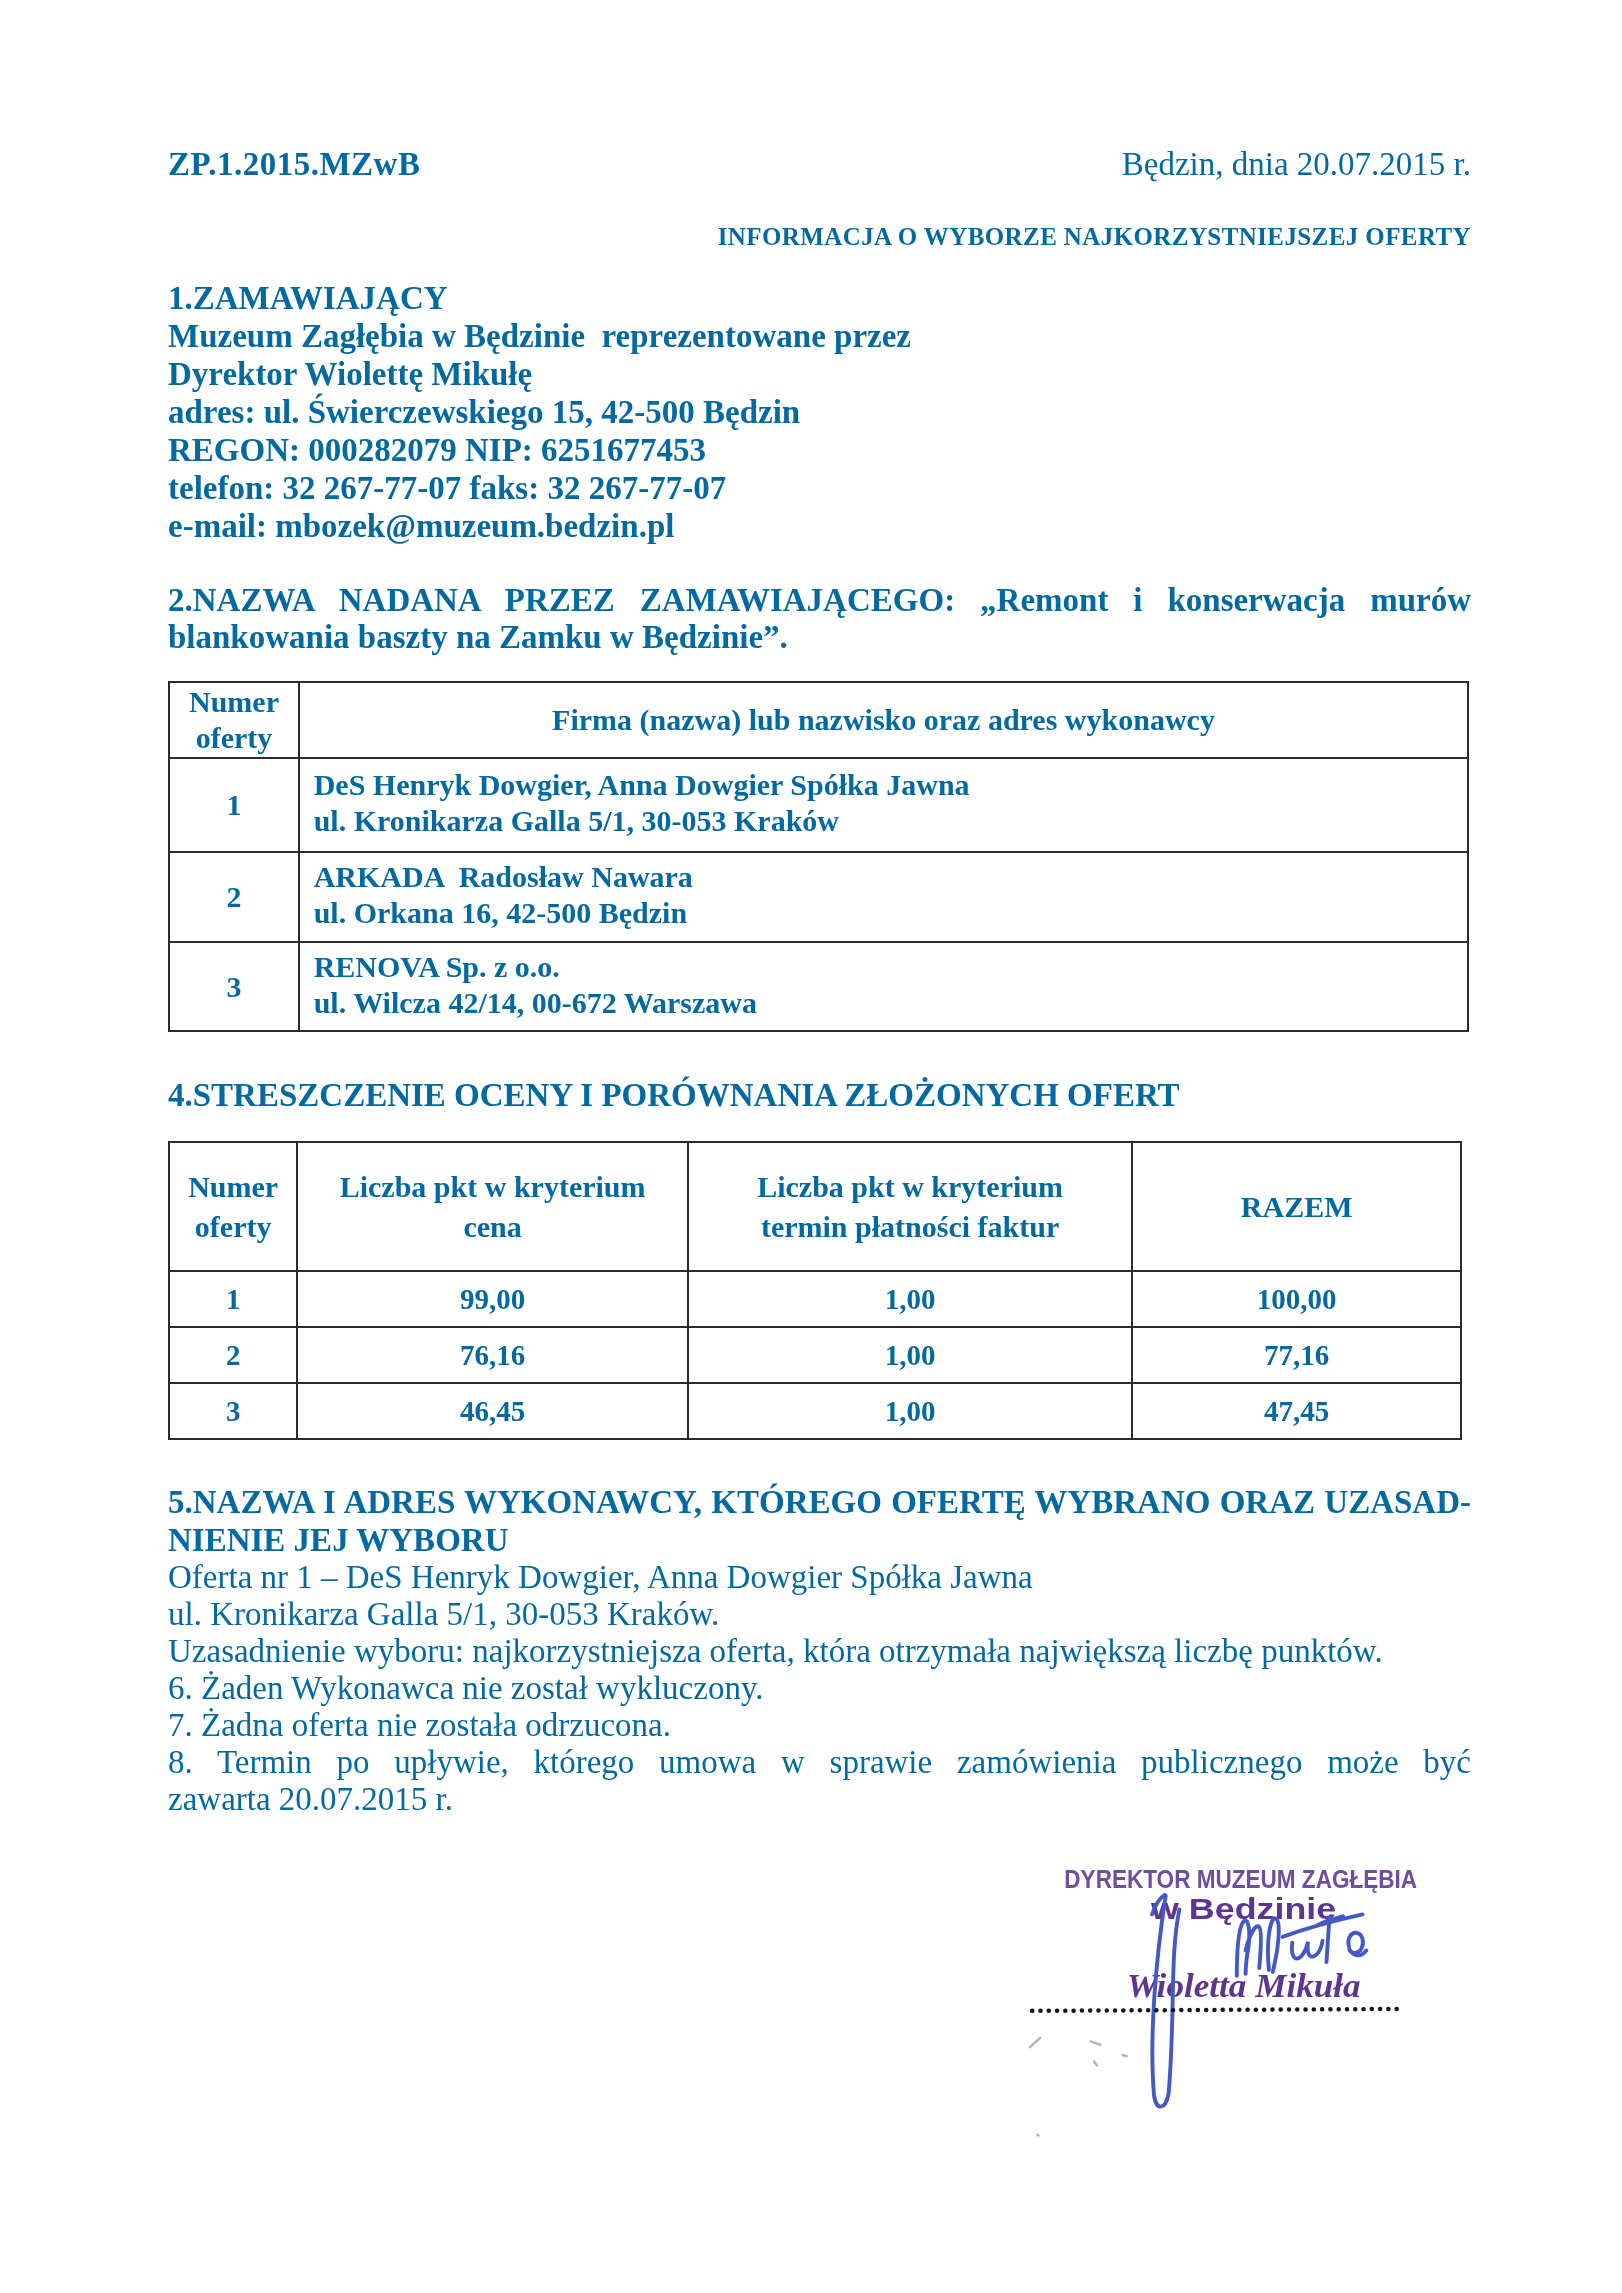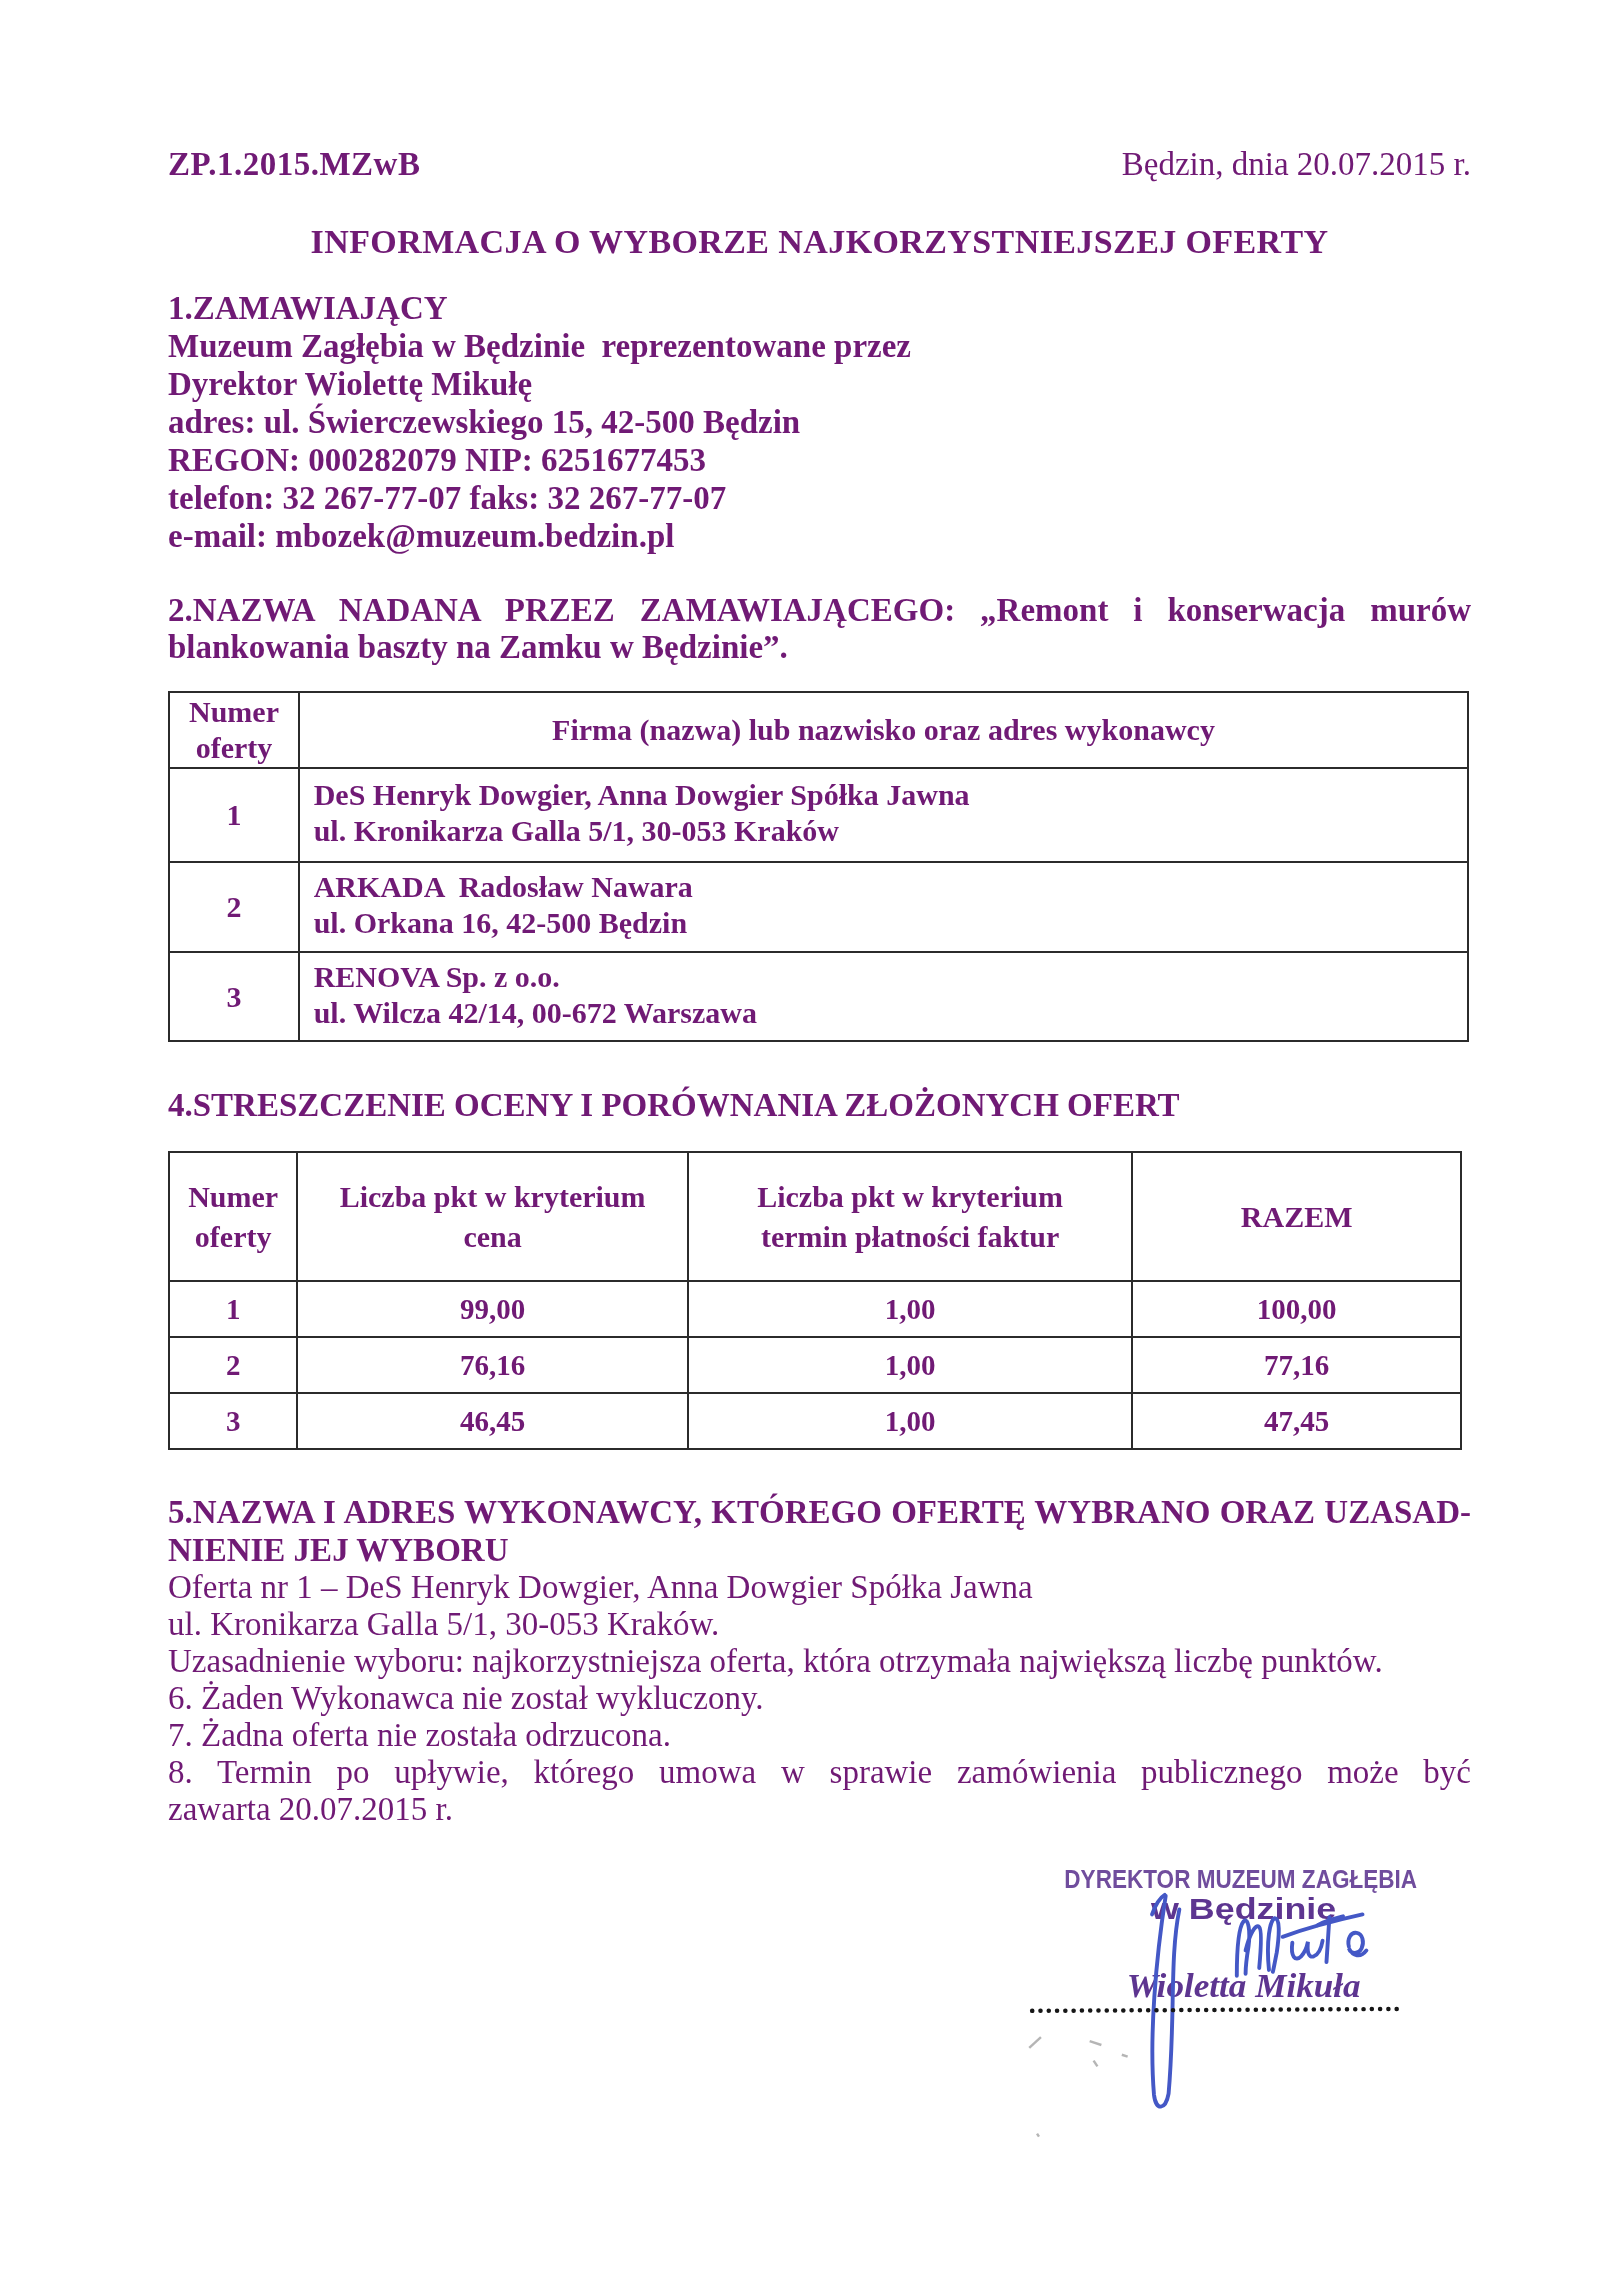--- a/index.html
+++ b/index.html
@@ -1,26 +1,26 @@
 <!DOCTYPE html>
 <html><head>
 <meta charset="utf-8">
 <style>
   html,body{margin:0;padding:0;background:#e8e8e8;}
   .page{
     position:relative; width:1623px; height:2294px; background:#ffffff;
-    font-family:"Liberation Serif", serif; color:#701a75; overflow:hidden;
+    font-family:"Liberation Serif", serif; color:#0369a1; overflow:hidden;
     margin:0 auto;
   }
   .content{ padding:146px 152px 0 168px; }
   .pre{ white-space:pre-wrap; }
   .header-row{ display:flex; justify-content:space-between; align-items:baseline; }
   .docref{ font-size:33px; font-weight:bold; letter-spacing:0.5px; }
   .placedate{ font-size:33px; }
-  .title{ margin-top:40px; text-align:center; font-size:34px; font-weight:bold; letter-spacing:0.4px; }
+  .title{ margin-top:40px; text-align:right; font-size:25px; font-weight:bold; letter-spacing:0.4px; }
   .sec1{ margin-top:28px; font-size:33px; font-weight:bold; line-height:38px; }
   .sec2{ margin-top:37px; font-size:33px; font-weight:bold; line-height:37px; }
   .justify{ text-align:justify; text-align-last:justify; }
   .sec3h{ margin-top:39px; font-size:33px; font-weight:bold; }
   .sec4h{ margin-top:45px; font-size:33px; font-weight:bold; }
   table{ border-collapse:collapse;font-family:Liberation Serif, serif; }
   .t1{ margin-top:25px; width:1301px; }
   .t1 th,.t1 td{ border:2px solid #2b2b2b; }
   .t1 th{ font-size:30px; font-weight:bold; line-height:36px; white-space:pre-line; vertical-align:middle; }
   .t1 .numcol{ width:126px; text-align:center; }

